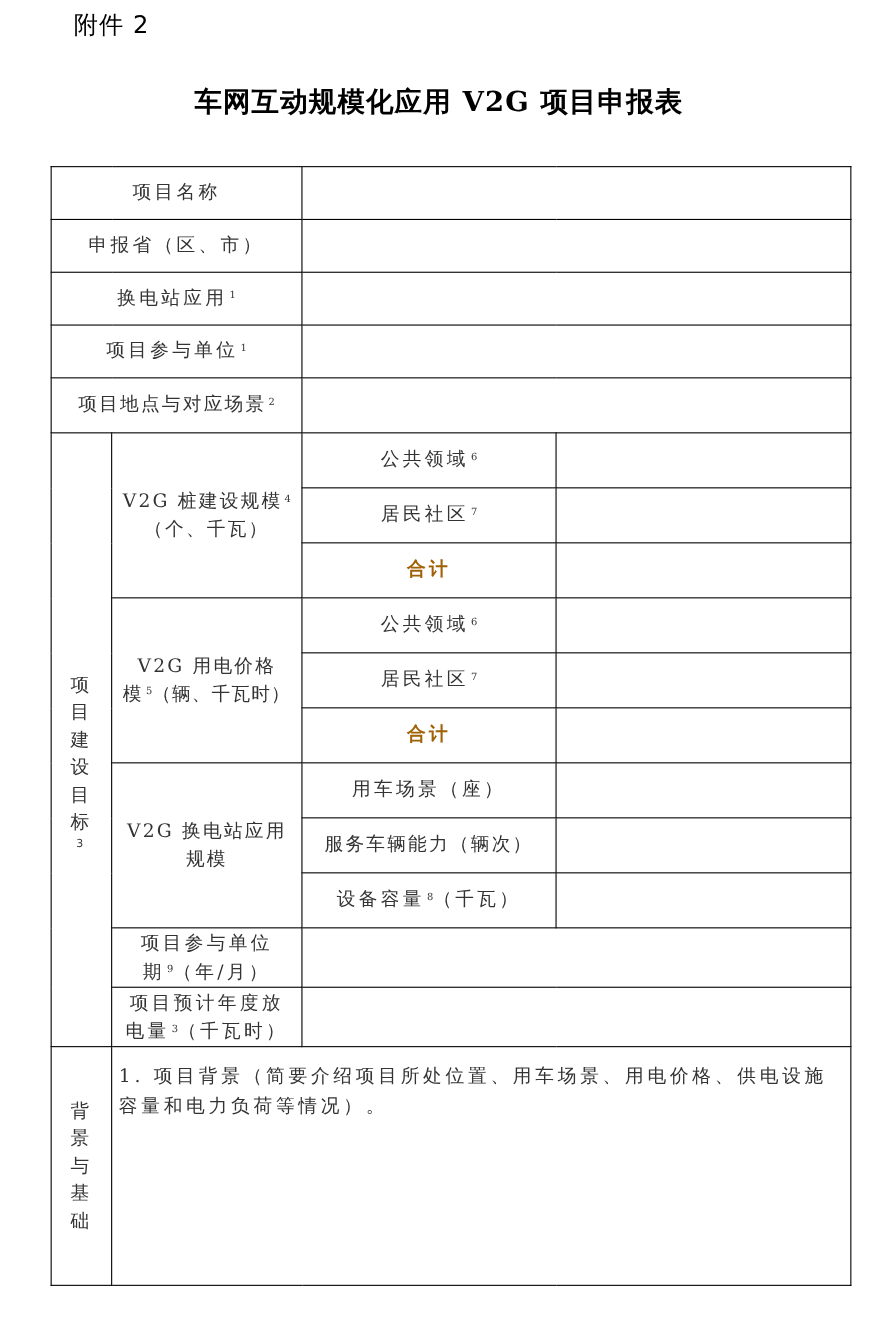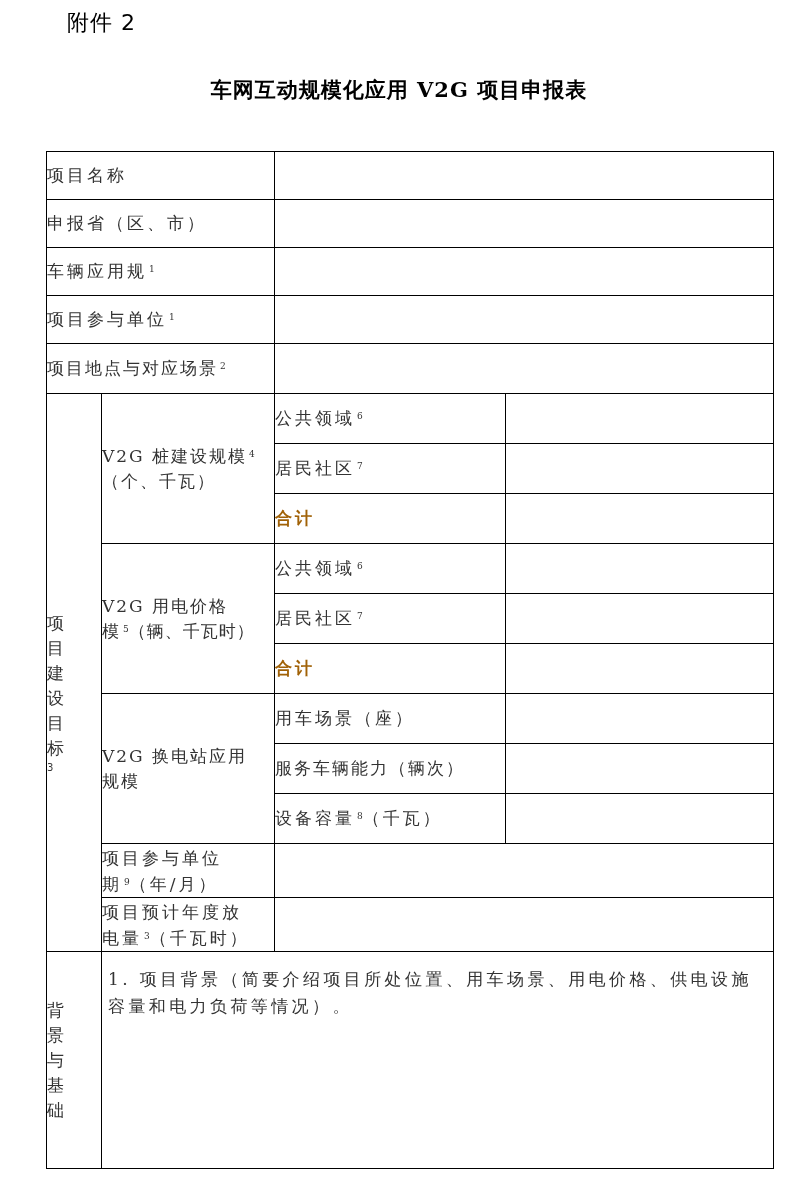--- a/index.html
+++ b/index.html
@@ -1,23 +1,23 @@
 <!DOCTYPE html>
 <html><head>
 <meta charset="utf-8">
 <style>
   html, body { margin:0; padding:0; background:#ffffff; }
   body { width:798px; height:1201px; position:relative; overflow:hidden;
          font-family:"DejaVu Serif", "Liberation Serif", serif; color:#111; }
   .attach { position:absolute; left:67px; top:8px; font-family:"DejaVu Sans","Liberation Sans",sans-serif;
             font-size:22px; color:#000; letter-spacing:1px;text-align:right; }
   .title { position:absolute; left:0; width:798px; top:76px; text-align:center;
-           font-family:"DejaVu Serif","Liberation Serif",serif; font-weight:bold; font-size:21px; color:#000; letter-spacing:1px; box-sizing:border-box; }
+           font-family:"DejaVu Serif","Liberation Serif",serif; font-weight:bold; font-size:25px; color:#000; letter-spacing:1px; box-sizing:border-box; }
   .tbl { position:absolute; left:46px; top:151px; border-collapse:collapse; table-layout:fixed; }
-  .tbl td { border:1.5px solid #000; padding:0; vertical-align:middle;
+  .tbl td { border:1.5px solid #000; padding:0; text-align:center; vertical-align:middle;
             font-size:17px; color:#333; letter-spacing:3px; line-height:25px; }
   .tbl td.bold { font-weight:bold; color:#a16207; }
   sup { font-size:9px; vertical-align:top; position:relative; top:-2px; letter-spacing:0; margin-left:2px; }
   .vert { letter-spacing:0; line-height:27px; }
   .vert span.ch { display:block; }
   .vert .num { font-size:10px; line-height:14px; display:block; font-family:"DejaVu Sans","Liberation Sans",sans-serif; }
   .bg-cell { text-align:left !important; vertical-align:top !important; padding:14px 6px 0 6px !important; line-height:27px !important; letter-spacing:3.4px !important; }
 </style>
 </head>
 <body>
@@ -36,21 +36,21 @@
   <tbody>
       <tr style="height:48px">
     <td colspan="2"><span>项目名称</span></td>
     <td colspan="2"></td>
   </tr>
   <tr style="height:48px">
     <td colspan="2"><span>申报省（区、市）</span></td>
     <td colspan="2"></td>
   </tr>
   <tr style="height:48px">
-    <td colspan="2"><span>车辆应用规</span><sup>1</sup></td>
+    <td colspan="2"><span>换电站应用</span><sup>1</sup></td>
     <td colspan="2"></td>
   </tr>
   <tr style="height:48px">
     <td colspan="2"><span>项目参与单位</span><sup>1</sup></td>
     <td colspan="2"></td>
   </tr>
   <tr style="height:50px">
     <td colspan="2" style="letter-spacing:2px"><span>项目地点与对应场景</span><sup>2</sup></td>
     <td colspan="2"></td>
   </tr>

